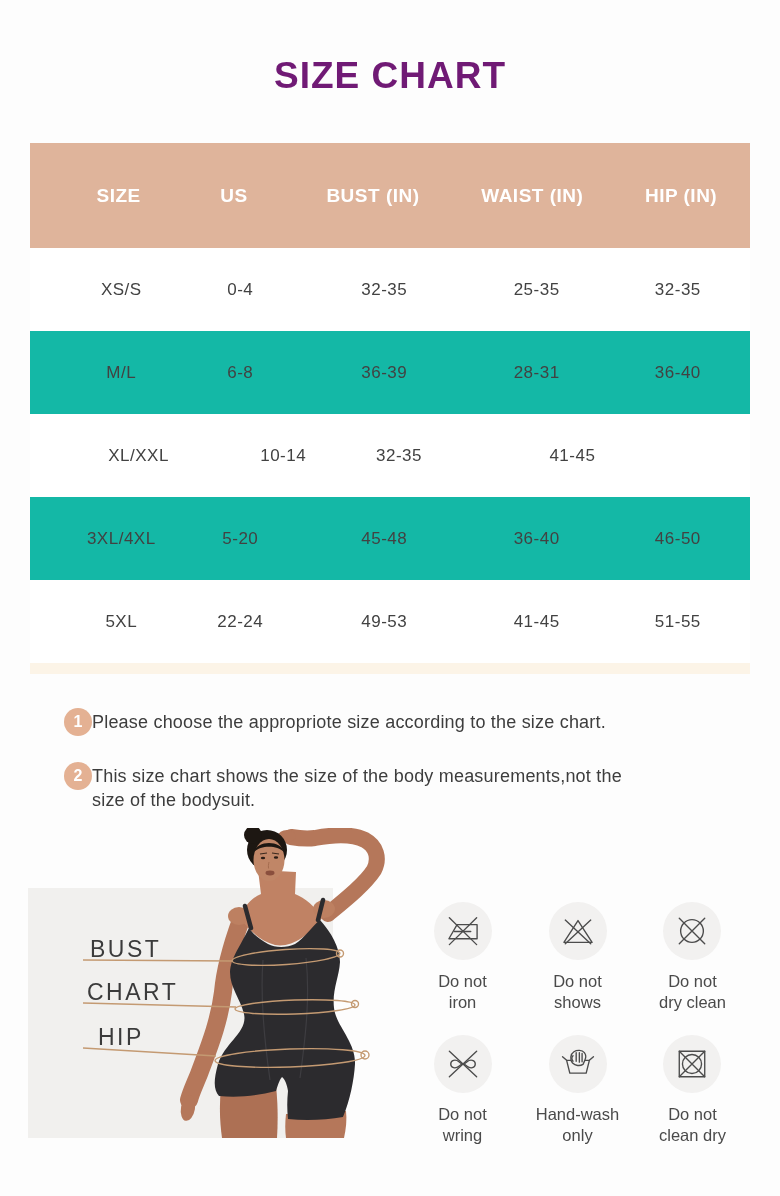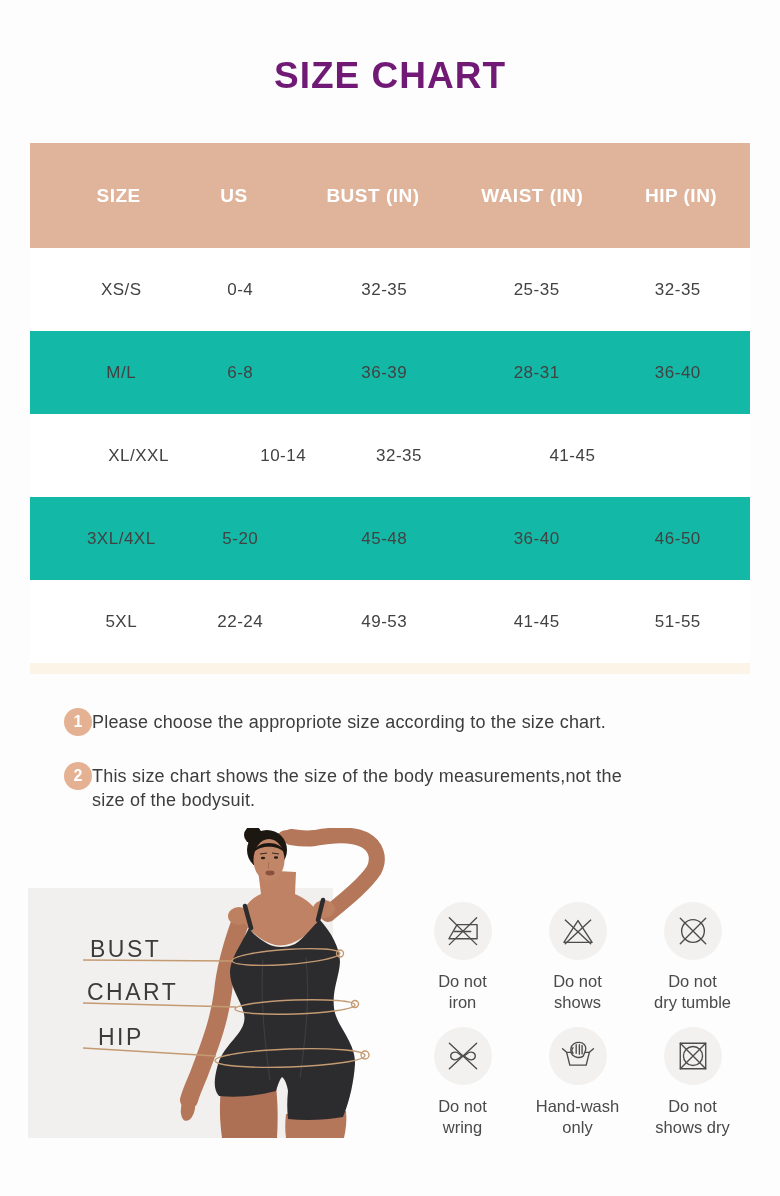--- a/index.html
+++ b/index.html
@@ -53,21 +53,21 @@
   .m-label {
     position:absolute; font-size:23px; letter-spacing:2.5px; color:#3b3b3b;
   }
   .m-label.bust  { left:90px; top:108px; }
   .m-label.waist { left:87px; top:151px; }
   .m-label.hip   { left:98px; top:196px; }
 
   
   .care-grid {
     position:absolute; left:405px; top:74px;
-    display:grid; grid-template-columns:repeat(3,115px); row-gap:14px;
+    display:grid; grid-template-columns:repeat(3,115px); row-gap:22px;
     justify-items:center;
   }
   .care-cell { display:flex; flex-direction:column; align-items:center; }
   .care-circle {
     width:58px; height:58px; border-radius:50%; background:#f2f1f0;
     display:flex; align-items:center; justify-content:center;
   }
   .care-label {
     margin-top:11px; text-align:center;
     font-size:16.5px; line-height:21px; color:#4a4a4a;
@@ -239,21 +239,21 @@
 
     <div class="care-cell">
       <div class="care-circle">
         <svg class="care-icon" width="40" height="40" viewBox="0 0 44 44">
           <circle cx="22" cy="22" r="12.5"></circle>
           <path d="M8,8 L36,36 M36,8 L8,36"></path>
         </svg>
       </div>
       <div class="care-label">
         <div>Do not</div>
-        <div>dry tumble</div>
+        <div>dry clean</div>
       </div>
     </div>
 
     <div class="care-cell">
       <div class="care-circle">
         <svg class="care-icon" width="40" height="40" viewBox="0 0 44 44">
           <path d="M8.5,22 C8.5,17.5 14,16.5 17.5,19.5 L20,21.5 C21.5,22.7 22.5,22.7 24,21.5 L26.5,19.5 C30,16.5 35.5,17.5 35.5,22 C35.5,26.5 30,27.5 26.5,24.5 L24,22.5 C22.5,21.3 21.5,21.3 20,22.5 L17.5,24.5 C14,27.5 8.5,26.5 8.5,22 Z"></path>
           <path d="M7,8 L37,36 M37,8 L7,36"></path>
         </svg>
       </div>
@@ -282,18 +282,18 @@
     <div class="care-cell">
       <div class="care-circle">
         <svg class="care-icon" width="40" height="40" viewBox="0 0 44 44">
           <rect x="8" y="8" width="28" height="28"></rect>
           <circle cx="22" cy="22" r="10.5"></circle>
           <path d="M8,8 L36,36 M36,8 L8,36"></path>
         </svg>
       </div>
       <div class="care-label">
         <div>Do not</div>
-        <div>shows dry</div>
+        <div>clean dry</div>
       </div>
     </div>
 
   </div>
 </div>
 
 </body></html>

